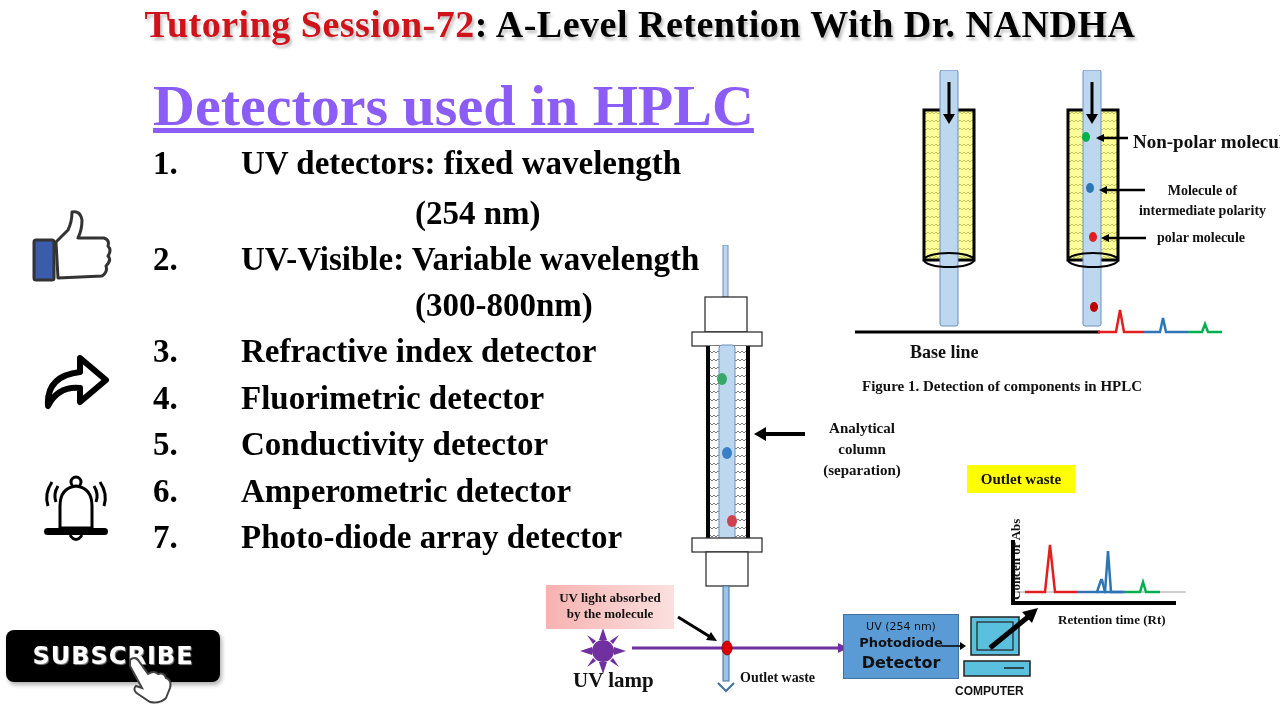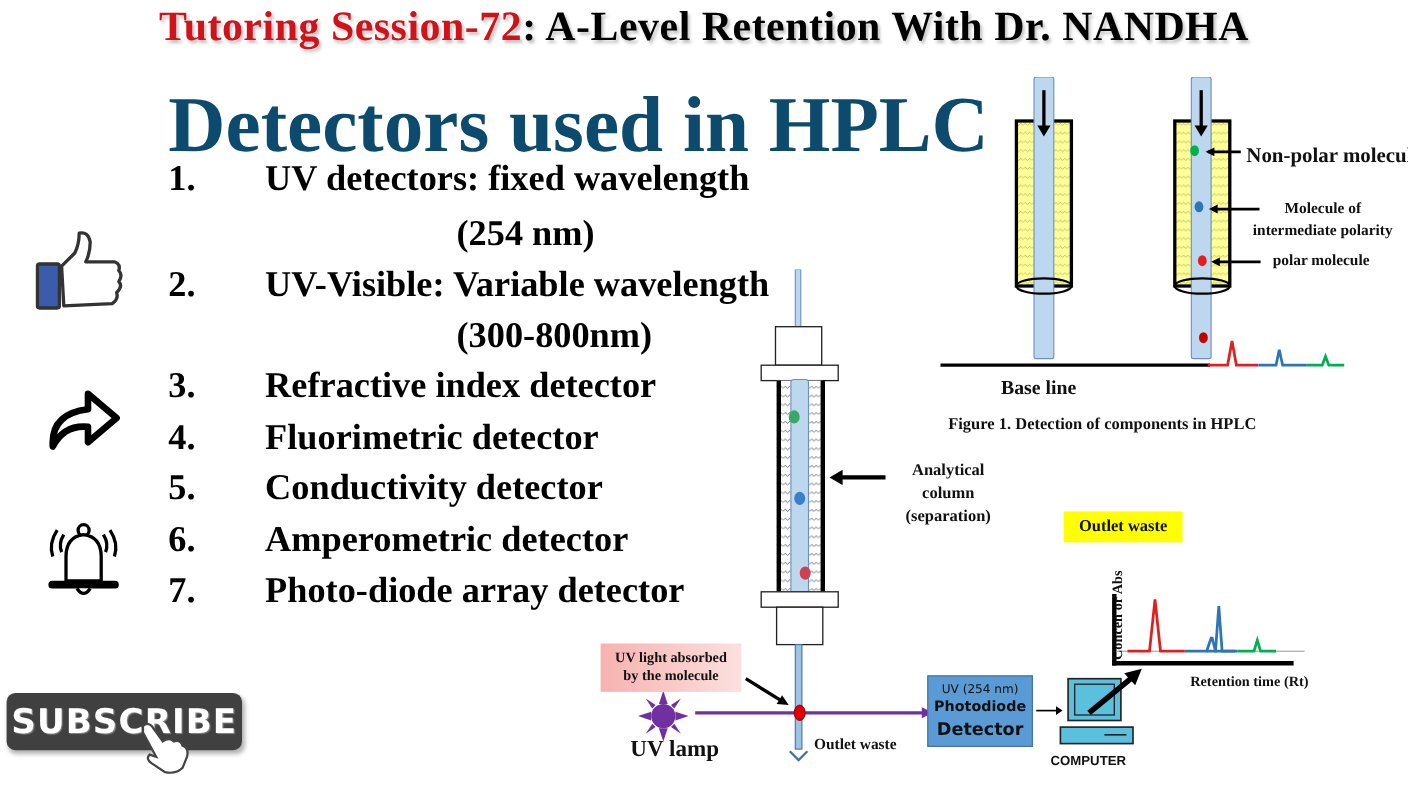--- a/index.html
+++ b/index.html
@@ -1,32 +1,32 @@
 <!DOCTYPE html>
 <html><head>
 <meta charset="utf-8">
 <style>
   html, body { margin: 0; padding: 0; }
   body { width: 1280px; height: 720px; background: #ffffff; position: relative; overflow: hidden; font-family: "Liberation Serif", serif; }
   .abs { position: absolute; }
   .header { left: 0; top: 0; width: 1280px; text-align: center; font-weight: bold; font-size: 38px; top: 2px; letter-spacing: 0.5px; text-shadow: 2px 3px 3px rgba(0,0,0,0.25); white-space: nowrap; }
   .header .red { color: #d0121b; text-align: right; }
   .header .black { color: #000; }
-  .title { left: 153px; top: 72px; font-size: 72px; font-weight: bold; color: #0c4a6e; white-space: nowrap; }
+  .title { left: 153px; top: 72px; font-size: 58px; font-weight: bold; color: #8b5cf6; white-space: nowrap; text-decoration: underline; }
   .list { left: 153px; top: 145px; font-size: 33px; font-weight: bold; color: #000; }
   .li { position: absolute; white-space: nowrap; }
   .li .num { position: absolute; left: 0; }
   .li .txt { position: absolute; left: 88px; }
   .sub { position: absolute; white-space: nowrap; }
   .side-icon { position: absolute; }
-  .subscribe { left: 6px; top: 630px; width: 214px; height: 52px; background: #404040; border-radius: 8px; box-shadow: 2px 3px 4px rgba(0,0,0,0.3); color: #fff; font-family: "DejaVu Sans", sans-serif; font-weight: bold; font-size: 31px; text-align: center; line-height: 52px; letter-spacing: 1px; text-shadow: 1px 1px 1px #888; }
+  .subscribe { left: 6px; top: 630px; width: 214px; height: 52px; background: #000000; border-radius: 8px; box-shadow: 2px 3px 4px rgba(0,0,0,0.3); color: #fff; font-family: "DejaVu Sans", sans-serif; font-weight: bold; font-size: 24px; text-align: center; line-height: 52px; letter-spacing: 1px; text-shadow: 1px 1px 1px #888; }
   .label { font-weight: bold; font-family: "Liberation Serif", serif; color: #111; white-space: nowrap; }
   .c { text-align: center; }
   .uvbox { left: 546px; top: 585px; width: 128px; height: 44px; background: linear-gradient(90deg, #f6b2b0, #f9c9c7, #fbe0df); font-size: 13px; line-height: 16px; padding-top: 5px; box-sizing: border-box; }
-  .detbox { left: 843px; top: 614px; width: 96px; height: 65px; background: #5a9bd5; border: 1px solid #41719c; font-family: "DejaVu Sans", sans-serif; color: #111; text-align: center; box-sizing: border-box; padding-top: 4px; }
+  .detbox { left: 843px; top: 614px; width: 116px; height: 65px; background: #5a9bd5; border: 1px solid #41719c; font-family: "DejaVu Sans", sans-serif; color: #111; text-align: center; box-sizing: border-box; padding-top: 4px; }
   .yellow { left: 967px; top: 465px; width: 108px; height: 28px; background: #ffff00; font-size: 15px; line-height: 28px; text-align: center; }
 </style>
 </head>
 <body>
 
 <div class="abs header">
   <span class="red">Tutoring Session-72</span><span class="black">: A-Level Retention With Dr. NANDHA</span>
 </div>
 
 <div class="abs title">Detectors used in HPLC</div>
@@ -223,14 +223,14 @@
   <path d="M137 112 L157 112 L161 100 L162 100 L165 112 L185 112 L185 112" fill="none" stroke="#2e75b6" stroke-width="2.5"></path>
   <path d="M157 112 L155 112" fill="none"></path>
   <path d="M185 112 L200 112 L203 102 L206 112 L220 112" fill="none" stroke="#00b050" stroke-width="2.5"></path>
 </svg>
 
 <svg class="abs" style="left:1095px; top:550px;" width="30" height="45" viewBox="0 0 30 45">
   <path d="M2 42 L10 42 L13 1 L16 42 L28 42" fill="none" stroke="#2e75b6" stroke-width="2.5"></path>
 </svg>
 <div class="abs yellow label">Outlet waste</div>
 <div class="abs label" style="left:960px; top:556px; width:90px; font-size:13px; transform:rotate(-90deg); transform-origin:left top; top:600px; left:1008px;">Concen or Abs</div>
-<div class="abs label" style="left:1082px; top:612px; font-size:13px;">Retention time (Rt)</div>
+<div class="abs label" style="left:1058px; top:612px; font-size:13px;">Retention time (Rt)</div>
 <div class="abs" style="left:955px; top:684px; font-family:'Liberation Sans',sans-serif; font-weight:bold; font-size:12px; color:#111;">COMPUTER</div>
 
 </body></html>

